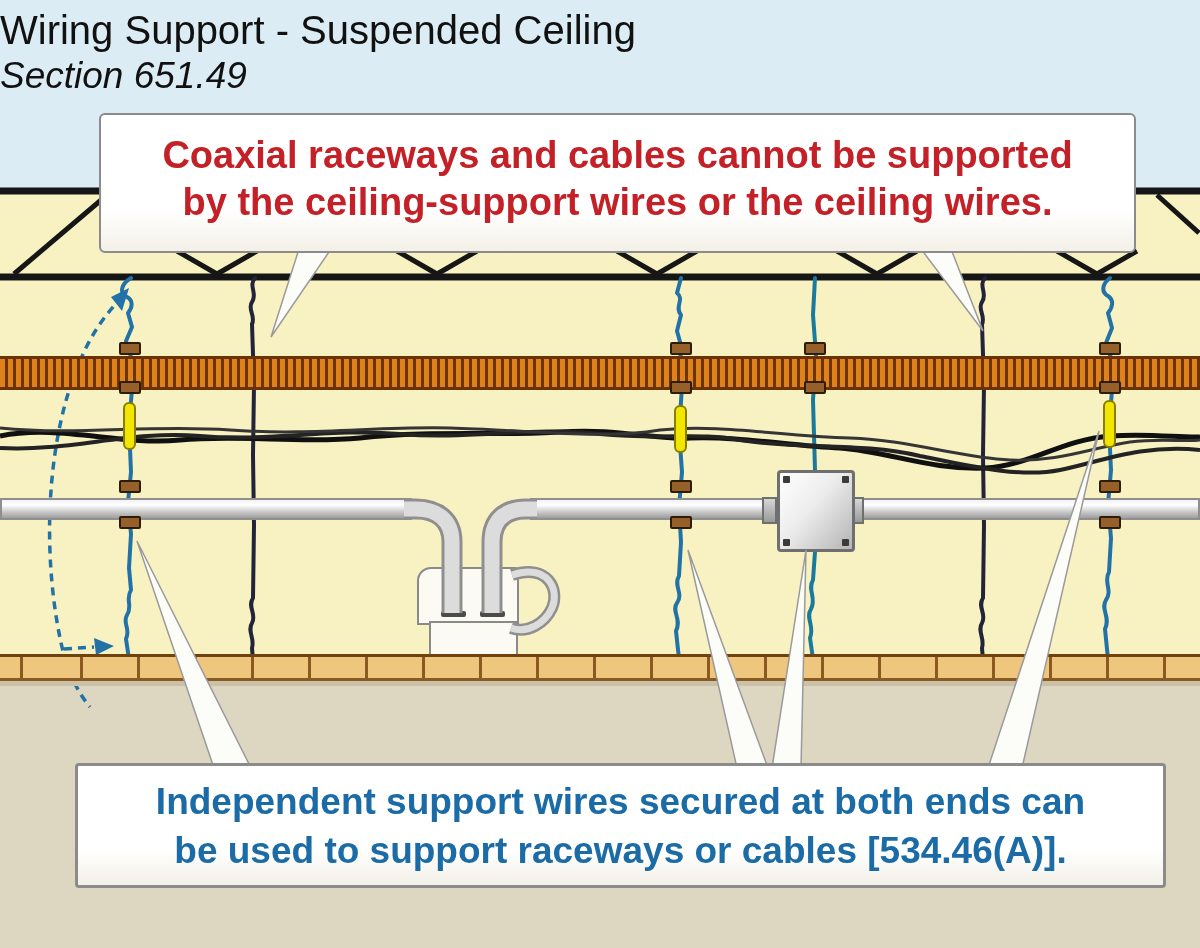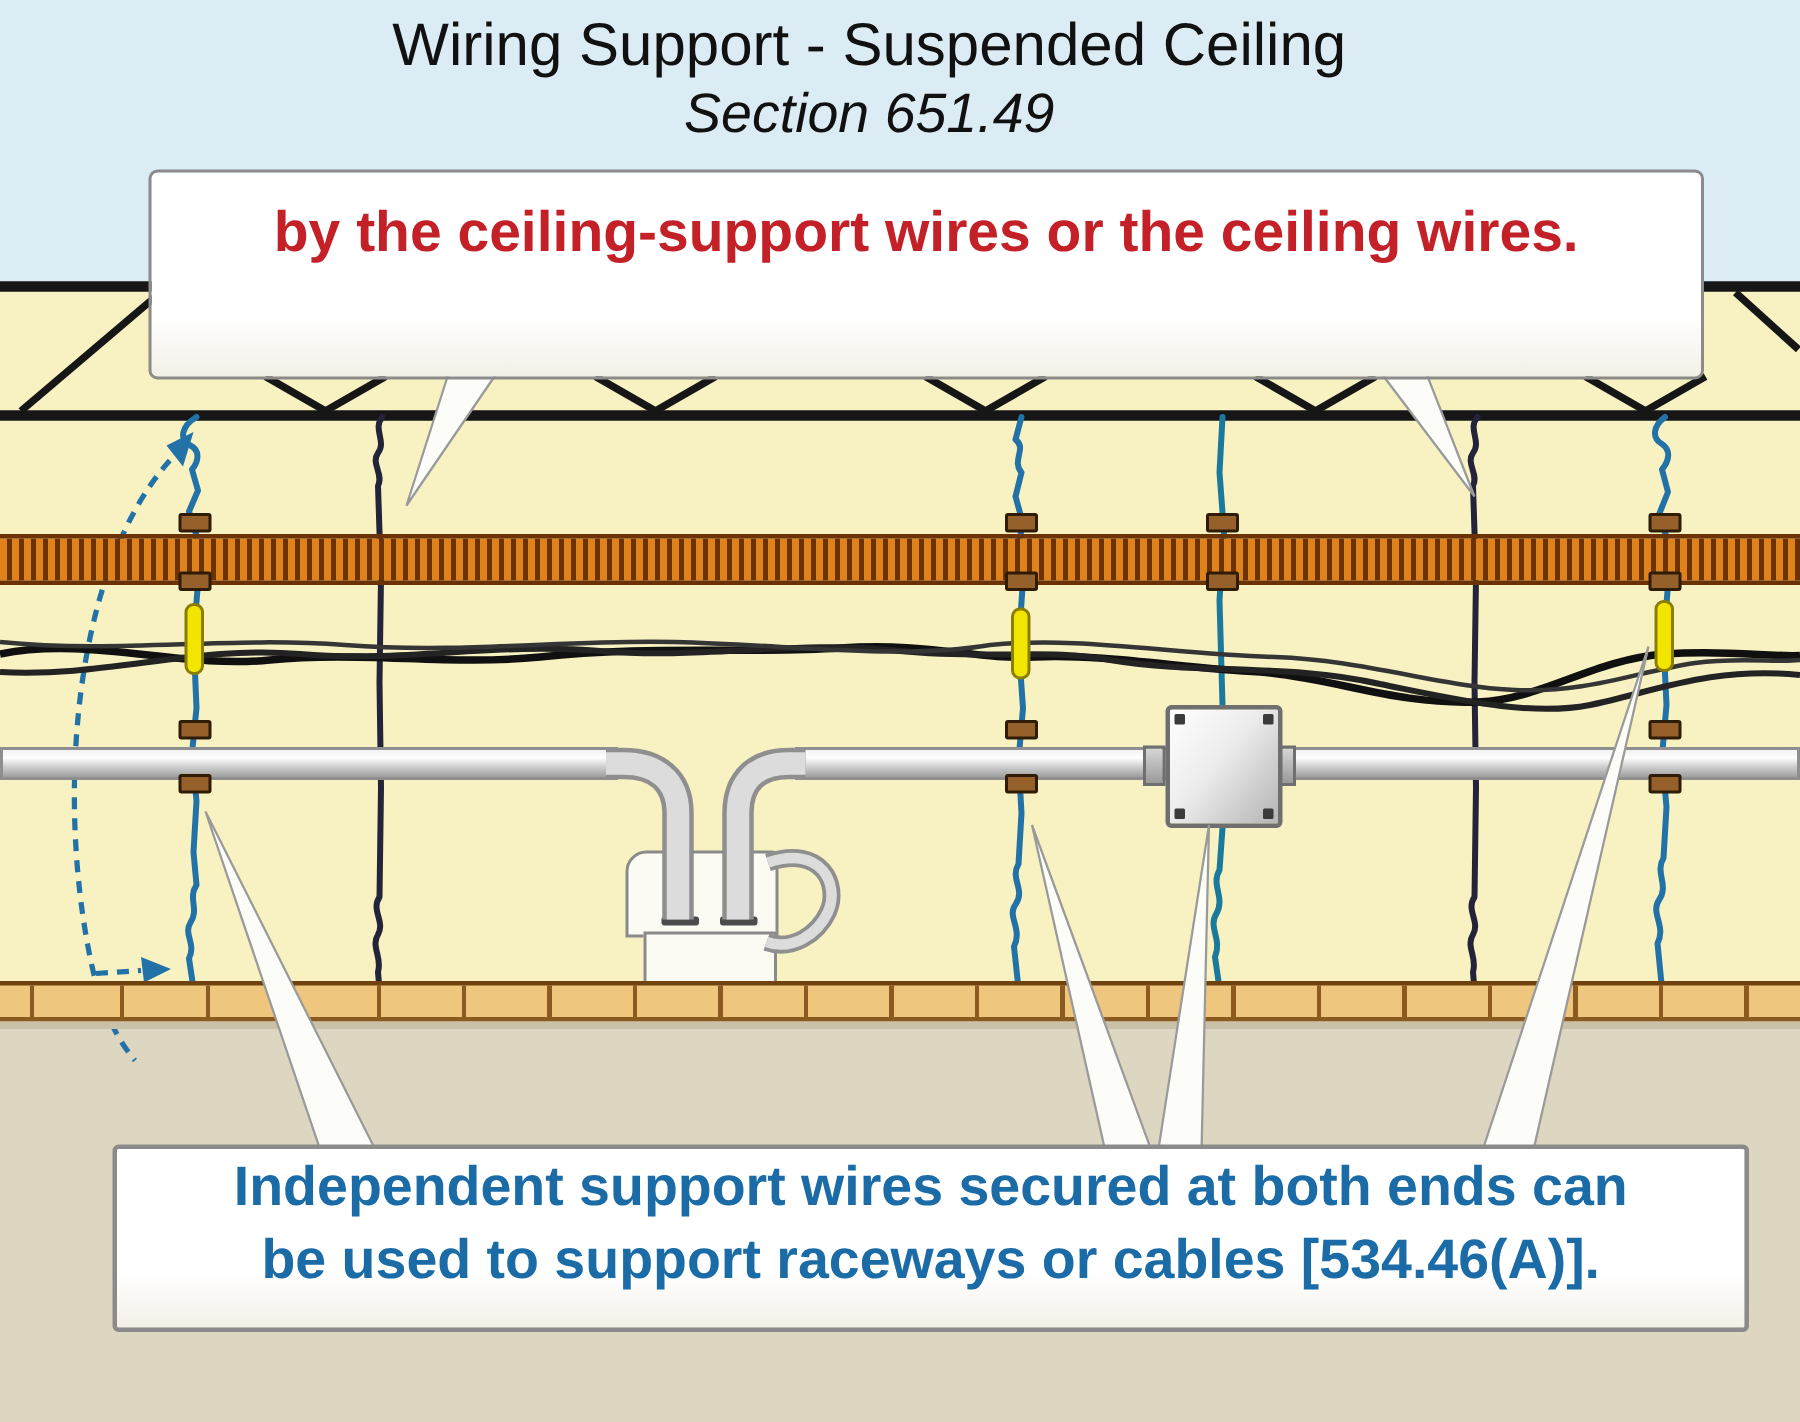--- a/index.html
+++ b/index.html
@@ -8,21 +8,21 @@
   #stage *{box-sizing:border-box;}
   .abs{position:absolute;}
   svg.layer{position:absolute;left:0;top:0;pointer-events:none;}
 
   
   .sky{left:0;top:0;width:1200px;height:191px;background:var(--sky);}
   .plenum{left:0;top:191px;width:1200px;height:463px;background:var(--plenum);}
   .room{left:0;top:654px;width:1200px;height:294px;background:var(--below);}
 
   
-  .title{left:0;top:8px;width:1159px;text-align:center;color:var(--title_text);}
+  .title{left:0;top:8px;width:1159px;color:var(--title_text);}
   .title .t1{font-size:40px;letter-spacing:0;}
   .title .t2{font-size:37px;font-style:italic;margin-top:2px;}
 
   
   .truss{stroke:var(--truss);fill:none;}
   .chord{stroke-width:7;}
   .web{stroke-width:5;}
   .wB{stroke:var(--wire_blue);stroke-width:4;fill:none;stroke-linecap:round;stroke-linejoin:round;}
   .wT{stroke:var(--wire_teal);stroke-width:4;fill:none;stroke-linecap:round;}
   .wD{stroke:var(--wire_dark);stroke-width:4;fill:none;stroke-linecap:round;stroke-linejoin:round;}
@@ -70,21 +70,21 @@
     background:var(--grid_tan) repeating-linear-gradient(90deg,transparent 0 54px,var(--grid_line) 54px 57px);
     background-position:26px 0;}
   .grid-shadow{left:0;top:681px;width:1200px;height:5px;background:#c9c2a9;}
 
   
   .callout{background:linear-gradient(#ffffff 70%,#f3f0e7 100%);
     border:2px solid var(--callout_border);text-align:center;font-weight:bold;}
   .callout-top{left:99px;top:113px;width:1037px;height:140px;border-radius:6px;
     color:var(--red_text);font-size:38px;line-height:47px;padding-top:17px;}
   .callout-bottom{left:75px;top:763px;width:1091px;height:125px;border-width:3px;border-radius:4px;
-    color:var(--blue_text);font-size:37px;line-height:49px;}
+    color:var(--blue_text);font-size:37px;line-height:49px;padding-top:11px;}
 
   .copyright{left:0;top:902px;width:1200px;text-align:center;font-size:17px;font-weight:bold;
     color:var(--copyright_text);letter-spacing:.5px;}
 </style>
 </head>
 <body>
 
 <div id="stage">
 
   <div class="abs sky"></div>
@@ -177,20 +177,21 @@
   <svg class="layer" width="1200" height="948">
     <polygon class="tail" points="299,249 331,249 271,337"></polygon>
     <polygon class="tail" points="921,249 951,249 983,331"></polygon>
     <polygon class="tail" points="214,768 251,768 137,541"></polygon>
     <polygon class="tail" points="737,768 768,768 688,550"></polygon>
     <polygon class="tail" points="772,768 801,768 806,550"></polygon>
     <polygon class="tail" points="988,768 1022,768 1099,431"></polygon>
   </svg>
 
   <div class="abs callout callout-top">
+    <div>Coaxial raceways and cables cannot be supported</div>
     <div>by the ceiling-support wires or the ceiling wires.</div>
   </div>
   <div class="abs callout callout-bottom">
     <div>Independent support wires secured at both ends can</div>
     <div>be used to support raceways or cables [534.46(A)].</div>
   </div>
 
   <div class="abs title">
     <div class="t1">Wiring Support - Suspended Ceiling</div>
     <div class="t2">Section 651.49</div>

